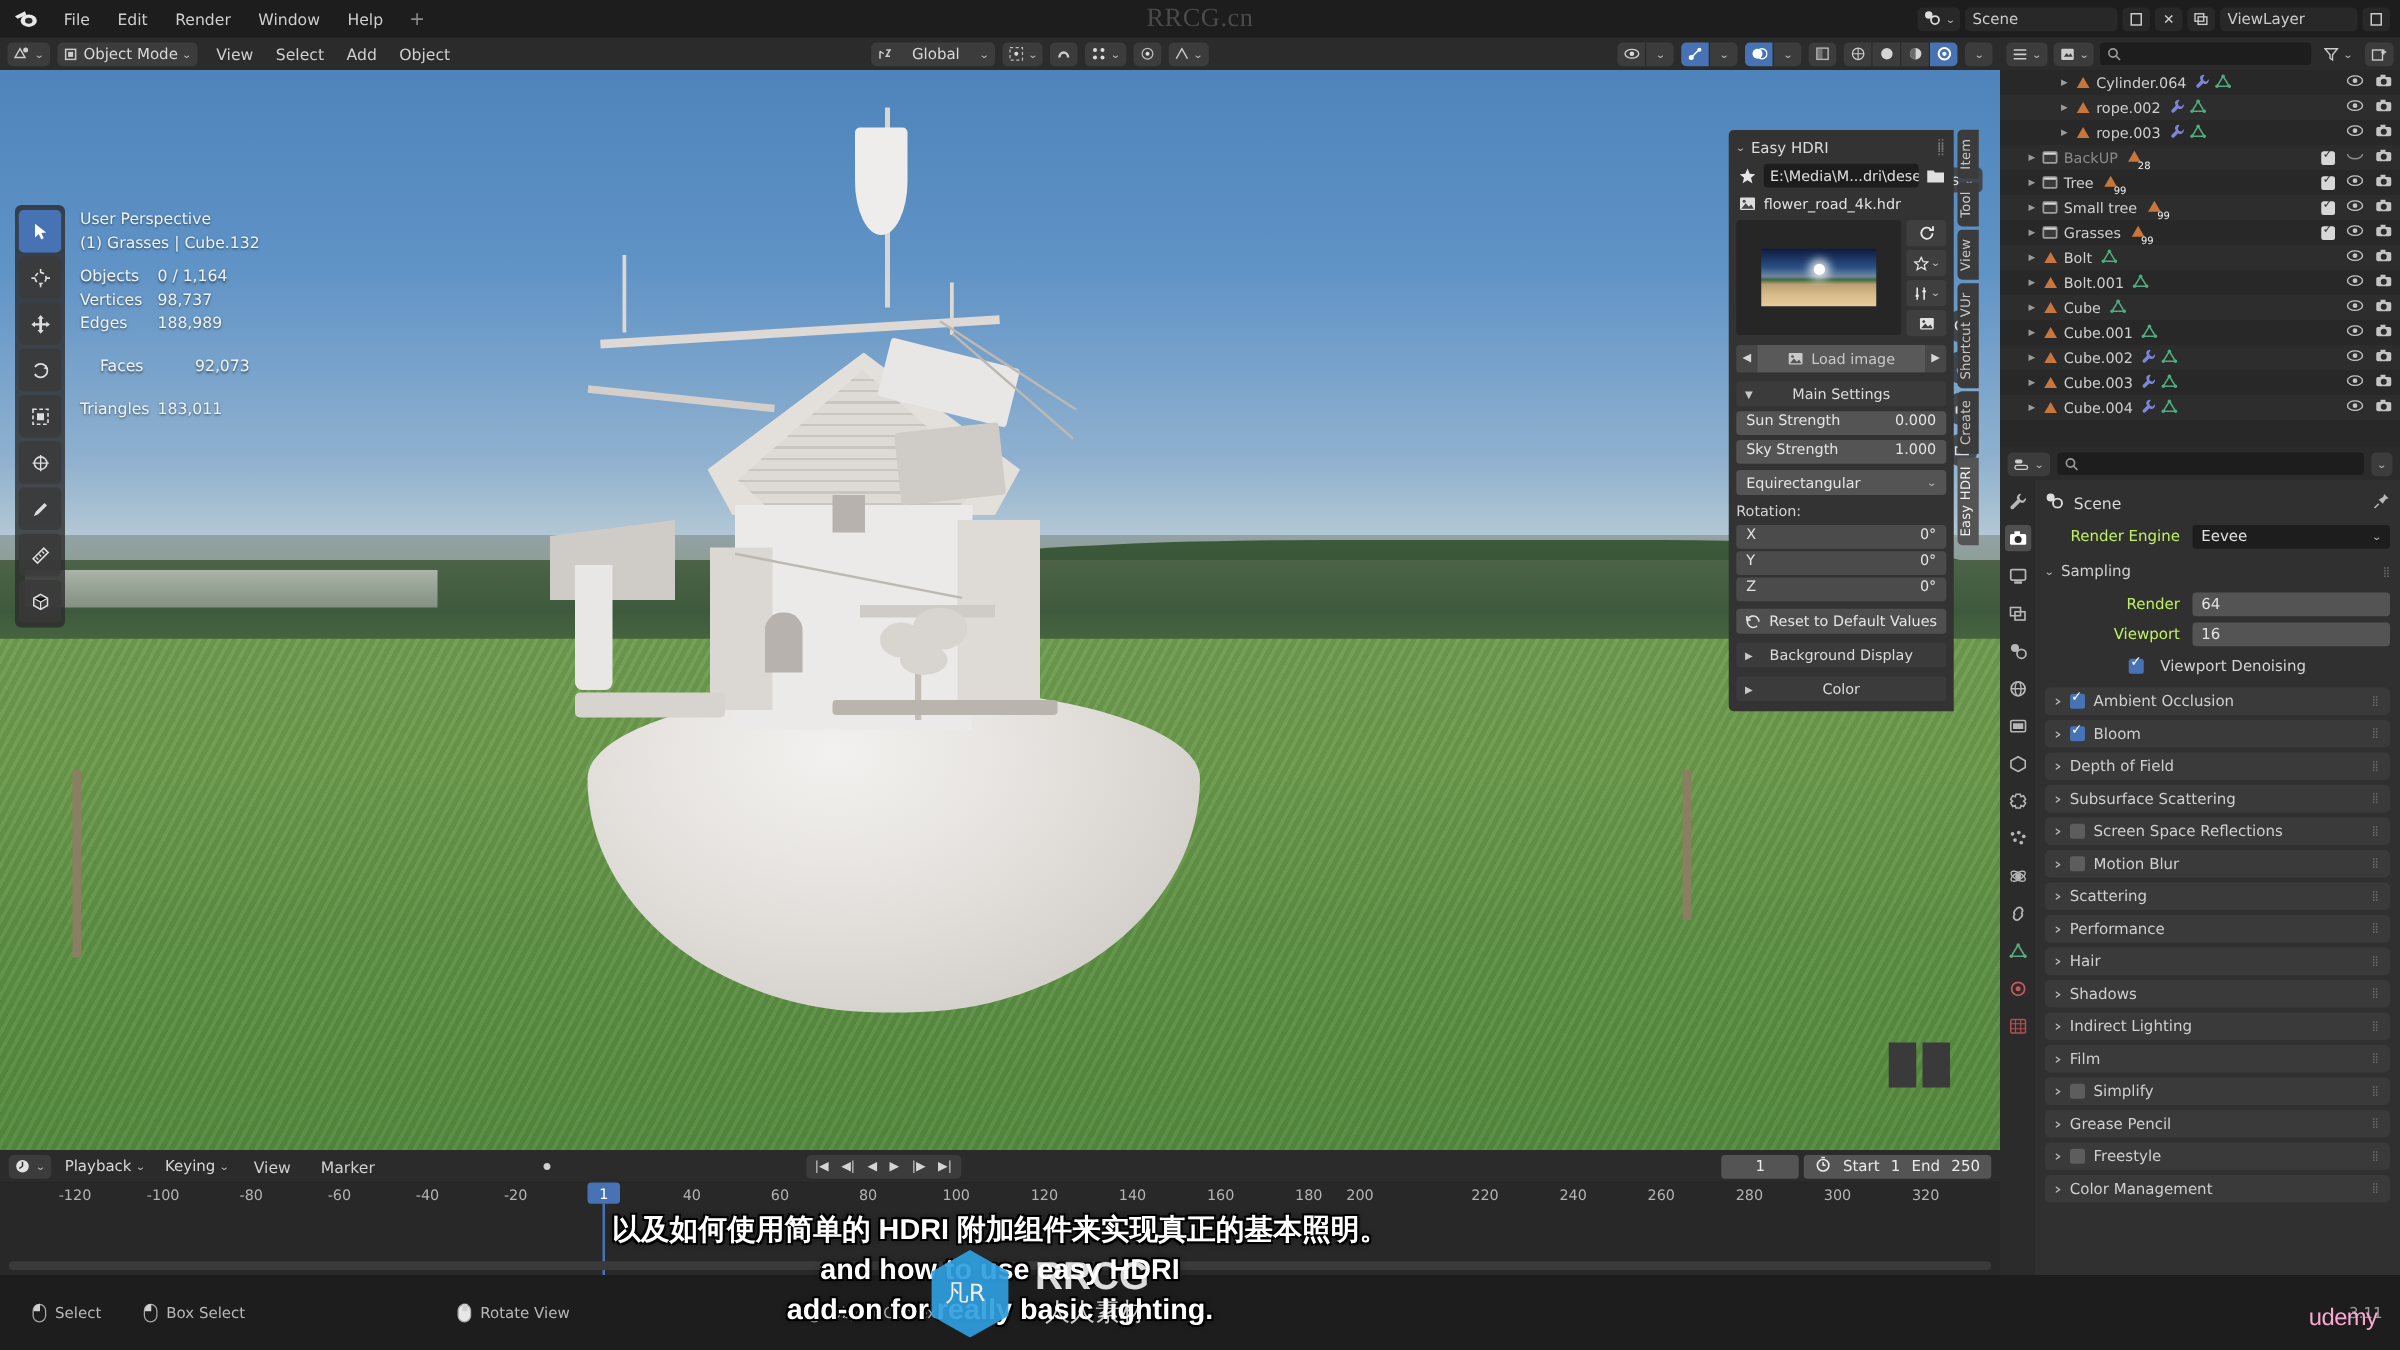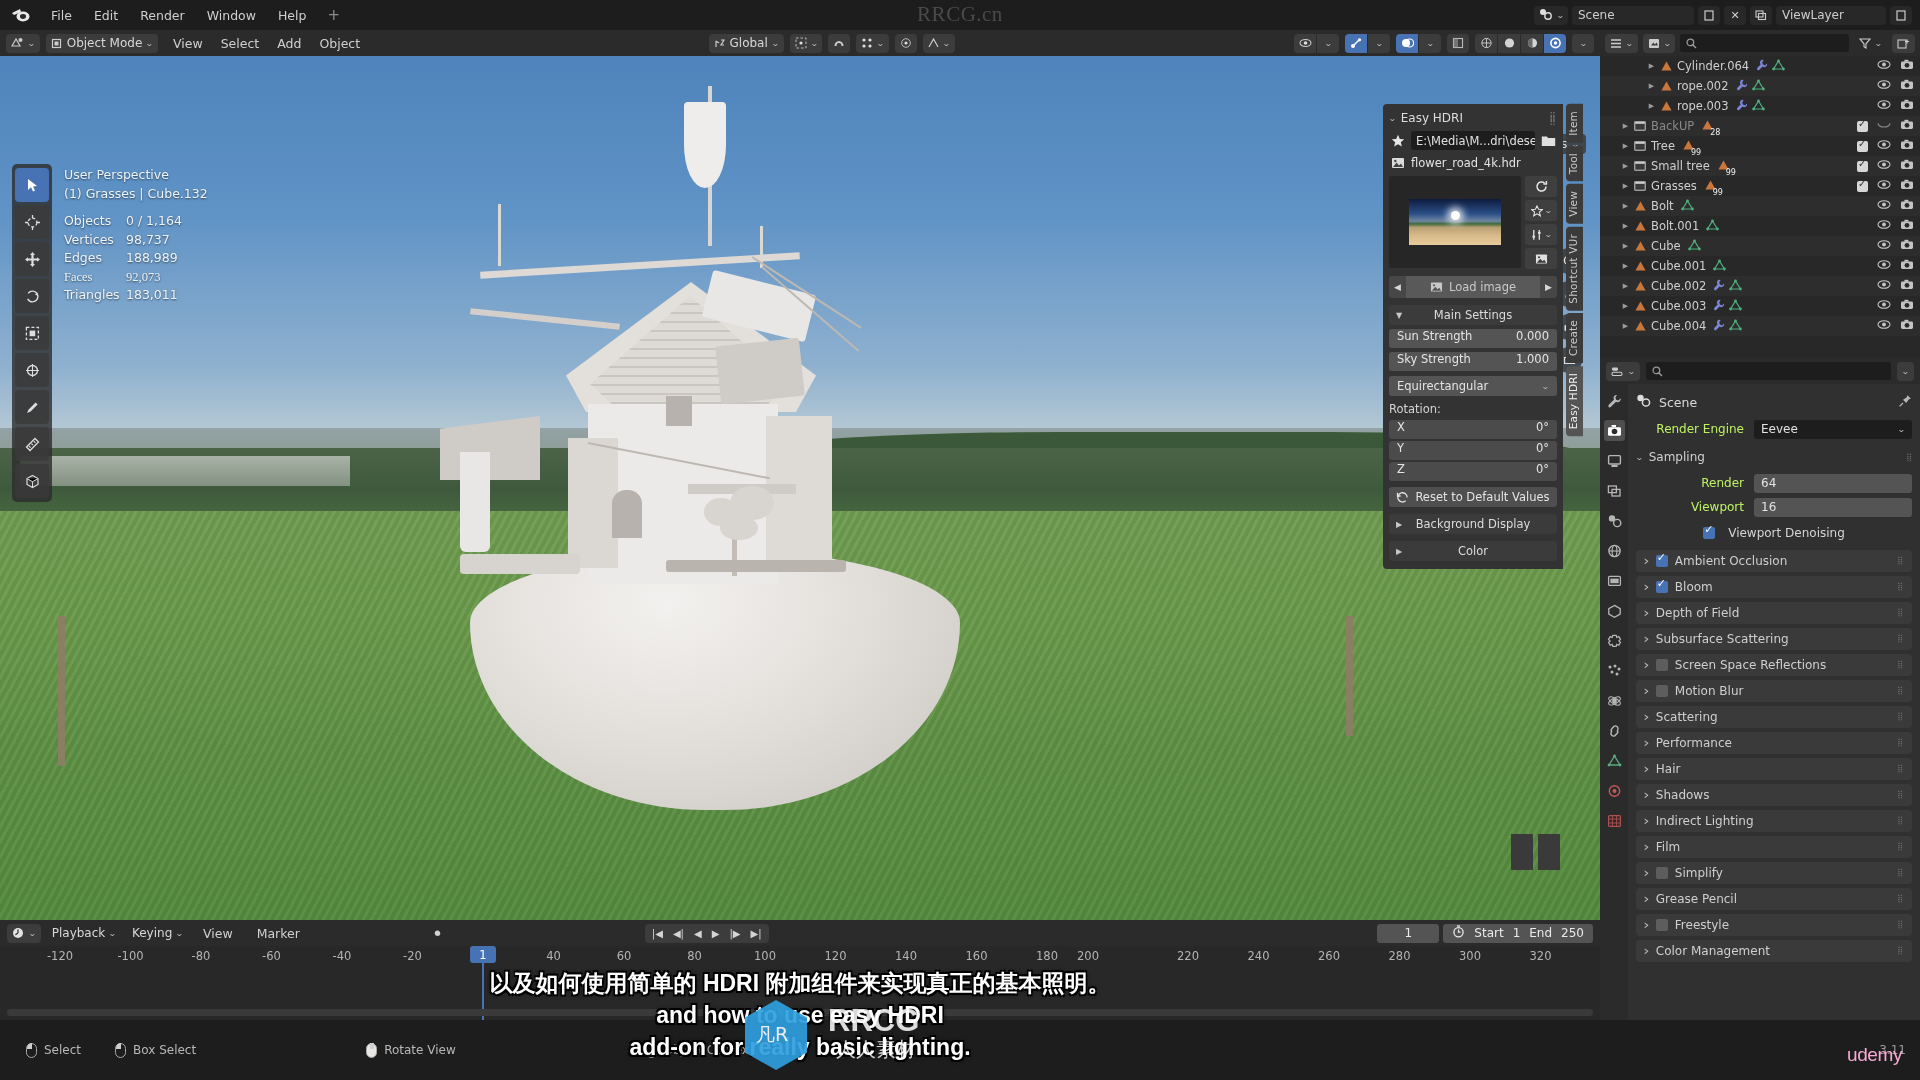--- a/index.html
+++ b/index.html
@@ -338,21 +338,21 @@
   </div>
   <div id="vh-menus" style="display:flex">
       <div class="vh-flat">View</div>
       <div class="vh-flat">Select</div>
       <div class="vh-flat">Add</div>
       <div class="vh-flat">Object</div>
     </div>
 
   <div class="vh-spacer"></div>
 
-  <div class="vh-btn" style="gap:4px">
+  <div class="vh-btn" style="gap:16px">
     <svg width="12" height="12" viewBox="0 0 12 12">
         <path d="M2 10 L2 4 M2 4 L5 6" stroke="#ccc" stroke-width="1.2" fill="none"></path>
         <path d="M7 3 L10 3 L7 8 L10 8" stroke="#ccc" stroke-width="1.2" fill="none"></path>
       </svg>
     <span>Global</span>
     <span class="chev">⌄</span>
   </div>
   <div class="vh-btn">
     <svg width="12" height="12" viewBox="0 0 12 12">
         <rect x="1" y="1" width="10" height="10" fill="none" stroke="#bbb" stroke-width="1" stroke-dasharray="2.5 2"></rect>
@@ -512,21 +512,21 @@
           <span>0 / 1,164</span>
         </div>
         <div class="row" style="margin: 0px; gap: 0px;">
           <span class="k">Vertices</span>
           <span>98,737</span>
         </div>
         <div class="row" style="margin: 0px; gap: 0px;">
           <span class="k">Edges</span>
           <span>188,989</span>
         </div>
-        <div class="row" style="margin: 0px; gap: 0px; font-family: Liberation Serif, serif;">
+        <div class="row" style="margin: 16px; gap: 14px;">
           <span class="k">Faces</span>
           <span>92,073</span>
         </div>
         <div class="row" style="margin: 0px; gap: 0px;">
           <span class="k">Triangles</span>
           <span>183,011</span>
         </div>
       </div>
   </div>
 

